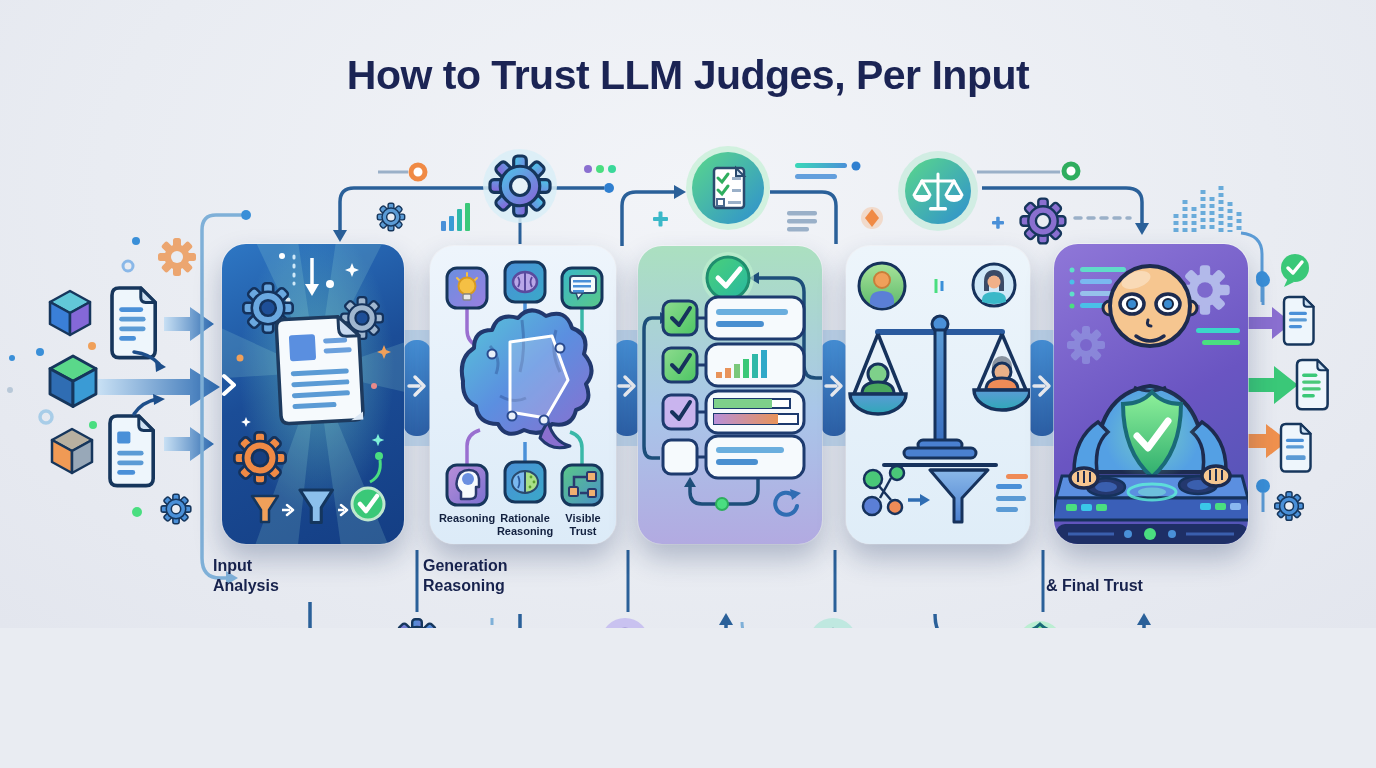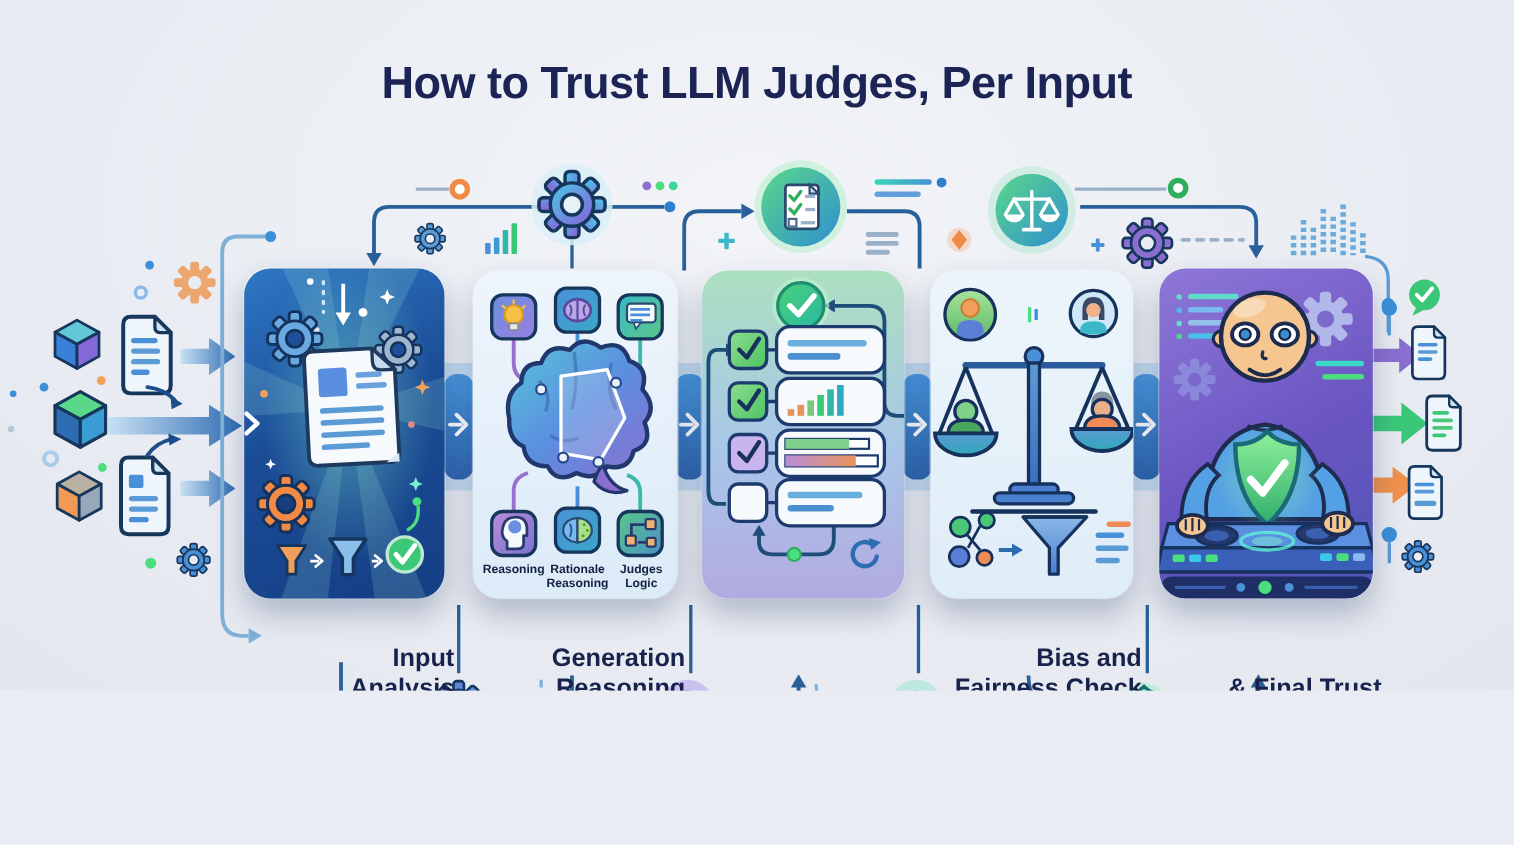--- a/index.html
+++ b/index.html
@@ -11,21 +11,21 @@
     font-size:41px;font-weight:bold;letter-spacing:-0.5px;color:#1b2454;}
   .panel{position:absolute;border-radius:24px;overflow:hidden;
     box-shadow:0 14px 28px rgba(25,45,95,.28), 0 0 0 1px rgba(255,255,255,.55);}
   #p1{left:222px;top:244px;width:182px;height:300px;background:linear-gradient(155deg,#2e77c4,#1b4d97 45%,#143e84);}
   #p2{left:430px;top:246px;width:186px;height:298px;background:linear-gradient(180deg,#eef5fc,#dcebf8);}
   #p3{left:638px;top:246px;width:184px;height:298px;background:linear-gradient(180deg,#abe0c0,#a9c6e9 55%,#b2aae1);}
   #p4{left:846px;top:246px;width:184px;height:298px;background:linear-gradient(180deg,#edf5fb,#dfedf8);}
   #p5{left:1054px;top:244px;width:194px;height:300px;background:linear-gradient(150deg,#8f77d8,#6a55c2 55%,#4f55b4);}
   .panel svg{position:absolute;left:0;top:0;}
   .p1-glow{position:absolute;inset:0;background:radial-gradient(ellipse at 52% 42%, rgba(135,240,210,.45), rgba(135,240,210,0) 58%);}
-  .stage-label{position:absolute;top:583px;text-align:right;font-size:23px;font-weight:bold;
+  .stage-label{position:absolute;top:556px;text-align:left;font-size:16px;font-weight:bold;
     line-height:1.22;color:#17224d;}
   #l1{left:213px;width:200px}#l2{left:423px;width:200px}#l3{left:630px;width:200px}
   #l4{left:838px;width:200px}#l5{left:1046px;width:210px}
   .sub-label{position:absolute;text-align:center;font-size:11px;font-weight:bold;
     line-height:1.18;color:#12203f;}
   .sl1{left:3px;top:266px;width:68px}.sl2{left:58px;top:266px;width:74px}.sl3{left:121px;top:266px;width:64px}
 </style>
 </head>
 <body>
 
@@ -513,21 +513,21 @@
       <rect x="132" y="219" width="40" height="40" rx="10" fill="url(#gB3)" stroke="#16365c" stroke-width="3"></rect>
       <polyline points="144,241 144,231 160,231" fill="none" stroke="#2a3a6e" stroke-width="2.5"></polyline>
       <polyline points="150,247 162,247" fill="none" stroke="#2a3a6e" stroke-width="2.5"></polyline>
       <rect x="139" y="241" width="9" height="9" rx="1.5" fill="#f0b070" stroke="#2a3a6e" stroke-width="2"></rect>
       <rect x="157" y="226" width="9" height="9" rx="1.5" fill="#f0b070" stroke="#2a3a6e" stroke-width="2"></rect>
       <rect x="158" y="243" width="8" height="8" rx="1.5" fill="#f0b070" stroke="#2a3a6e" stroke-width="2"></rect>
     </g>
   </svg>
   <div class="sub-label sl1">Reasoning</div>
   <div class="sub-label sl2">Rationale Reasoning</div>
-  <div class="sub-label sl3">Judges Logic</div>
+  <div class="sub-label sl3">Visible Trust</div>
 </div>
 
 <div class="panel" id="p3">
   <svg width="184" height="298" viewBox="0 0 184 298">
     <defs>
       <linearGradient id="gCheck3" x1="0" y1="0" x2="1" y2="1">
             <stop offset="0" stop-color="#4ad07a"></stop>
             <stop offset="1" stop-color="#28b8a0"></stop>
           </linearGradient>
       <linearGradient id="gCB" x1="0" y1="0" x2="1" y2="1">
@@ -781,22 +781,18 @@
 </div>
 
 <div class="stage-label" id="l1">
   <span>Input</span><br>
   <span>Analysis</span>
 </div>
 <div class="stage-label" id="l2">
   <span>Generation</span><br>
   <span>Reasoning</span>
 </div>
-<div class="stage-label" id="l4">
-  <span>Bias and</span><br>
-  <span>Fairness Check</span>
-</div>
 <div class="stage-label" id="l5">
   <br>
   <span>&amp; Final Trust</span>
 </div>
 
 </div>
 
 </body></html>

